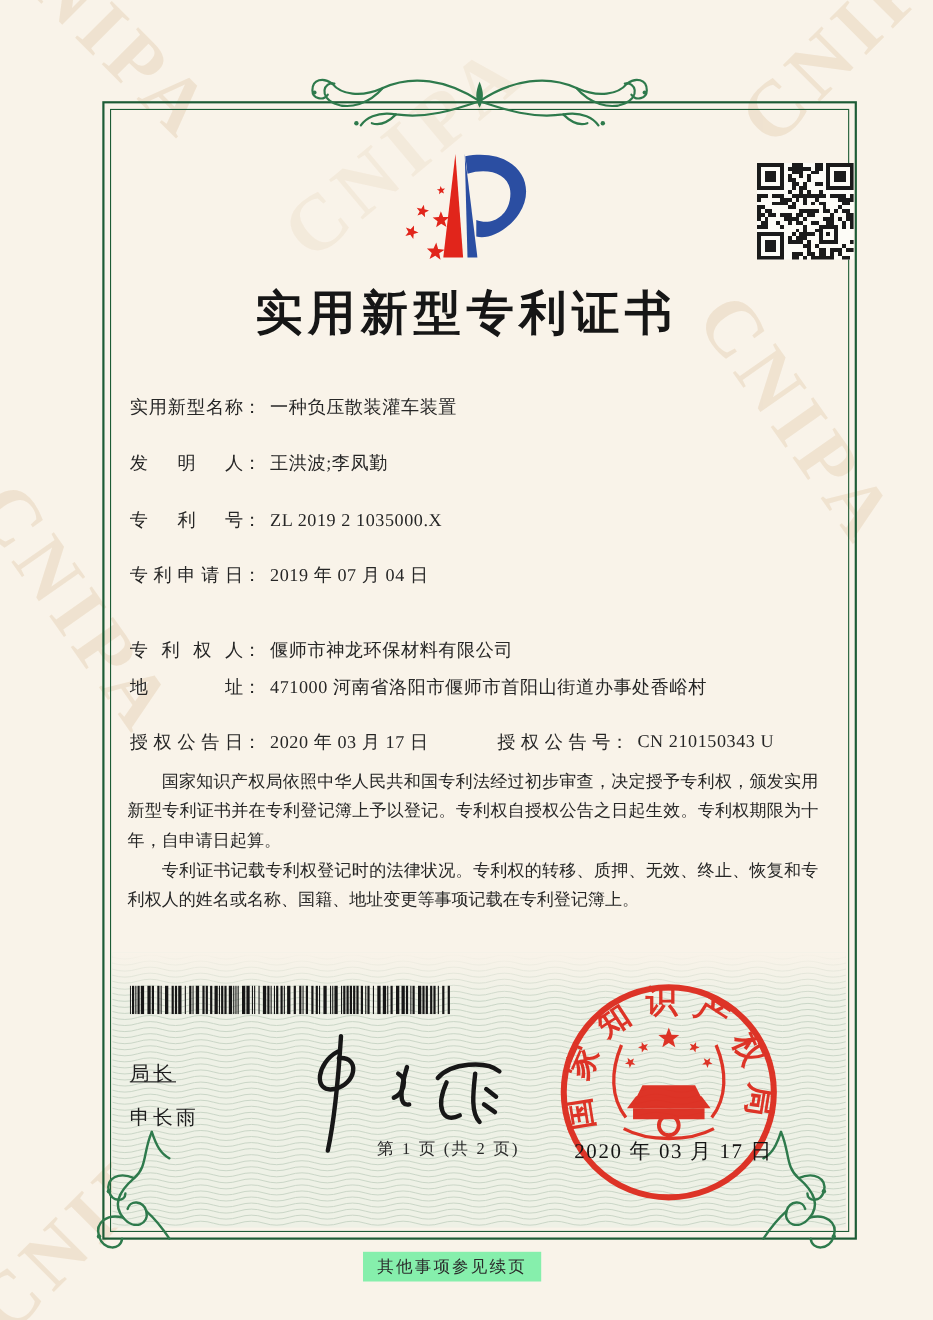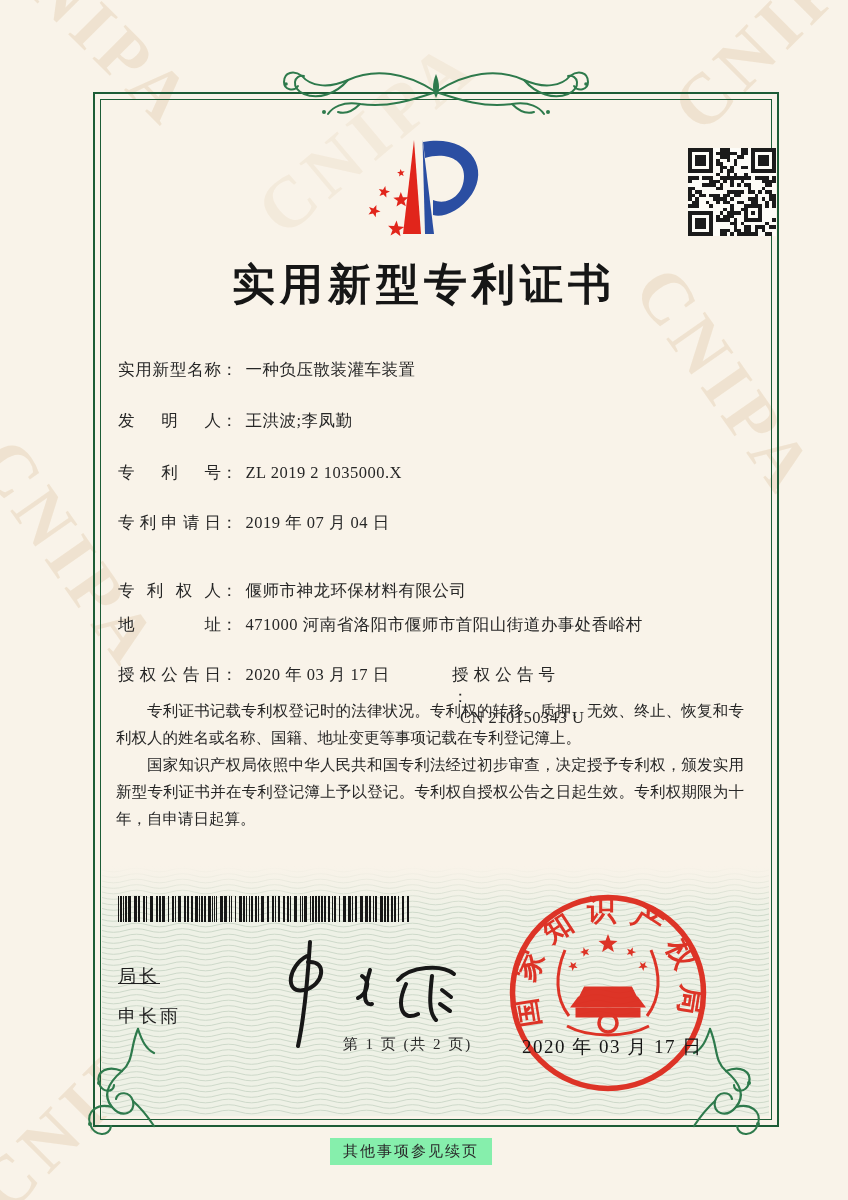--- a/index.html
+++ b/index.html
@@ -37,21 +37,21 @@
 
   .title{position:absolute;left:0;top:256px;width:848px;text-align:center;
       font-size:43px;font-weight:bold;letter-spacing:5px;color:#161616;}
 
   .field-row{position:absolute;left:118px;width:660px;display:flex;align-items:center;
       font-size:16.5px;color:#262626;}
   .f-label{display:inline-block;width:103px;text-align:justify;text-align-last:justify;
       letter-spacing:0;}
   .f-colon{display:inline-block;}
   .f-value{display:inline-block;margin-left:8px;letter-spacing:.5px;white-space:nowrap;}
-  .pair2{position:absolute;left:334px;top:0;display:flex;flex-direction:column;}
+  .pair2{position:absolute;left:334px;top:0;display:flex;}
 
   .body-text{position:absolute;left:116px;top:697px;width:628px;font-size:15.5px;
       line-height:27px;text-align:justify;color:#262626;}
   .body-text p{margin:0;text-indent:2em;}
 
   .barcode{position:absolute;left:118px;top:896px;width:296px;height:26px;}
 
   .signer-title{position:absolute;left:118px;top:964px;font-size:18px;letter-spacing:3px;color:#1e1e1e;text-decoration:underline;}
   .signer-name{position:absolute;left:118px;top:1004px;font-size:18px;letter-spacing:3px;color:#1e1e1e;}
   .signature{position:absolute;left:250px;top:936px;width:215px;height:115px;}
@@ -435,22 +435,22 @@
       <span class="f-colon">：</span>
       <span class="f-value">2020 年 03 月 17 日</span>
     <span class="pair2">
       <span class="f-label">授权公告号</span>
         <span class="f-colon">：</span>
         <span class="f-value">CN 210150343 U</span>
     </span>
   </div>
 
   <div class="body-text">
+    <p>国家知识产权局依照中华人民共和国专利法经过初步审查，决定授予专利权，颁发实用新型专利证书并在专利登记簿上予以登记。专利权自授权公告之日起生效。专利权期限为十年，自申请日起算。</p>
     <p>专利证书记载专利权登记时的法律状况。专利权的转移、质押、无效、终止、恢复和专利权人的姓名或名称、国籍、地址变更等事项记载在专利登记簿上。</p>
-    <p>国家知识产权局依照中华人民共和国专利法经过初步审查，决定授予专利权，颁发实用新型专利证书并在专利登记簿上予以登记。专利权自授权公告之日起生效。专利权期限为十年，自申请日起算。</p>
   </div>
 
   <svg class="barcode" id="barcode" fill="#161616" viewBox="0 0 296 26">
       <rect x="0" y="0" width="1" height="26"></rect>
       <rect x="2" y="0" width="2" height="26"></rect>
       <rect x="5" y="0" width="1" height="26"></rect>
       <rect x="7" y="0" width="2" height="26"></rect>
       <rect x="10" y="0" width="3" height="26"></rect>
       <rect x="16" y="0" width="3" height="26"></rect>
       <rect x="20" y="0" width="2" height="26"></rect>

